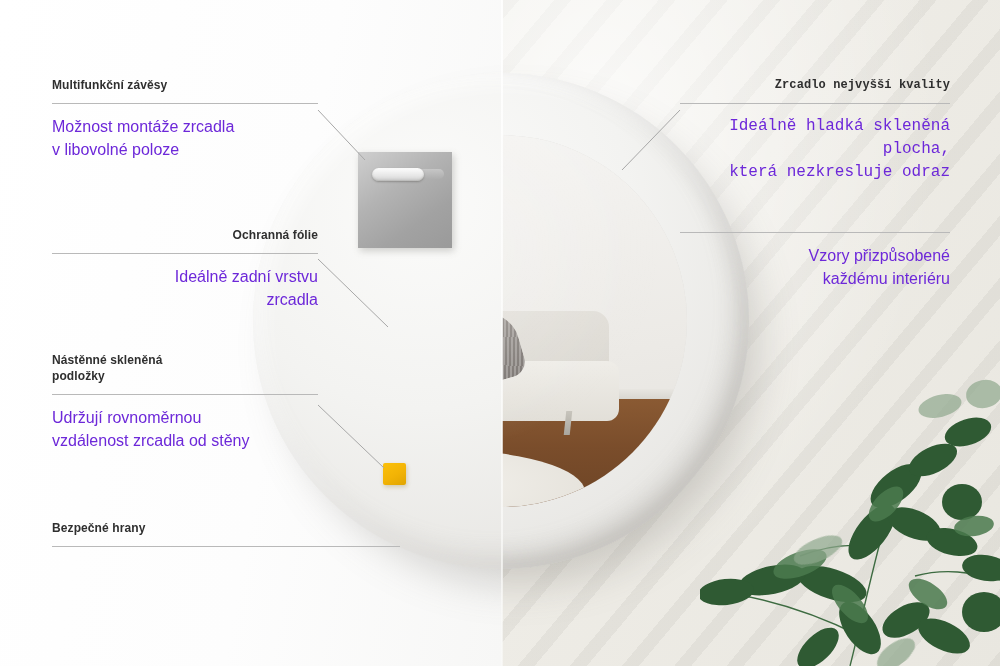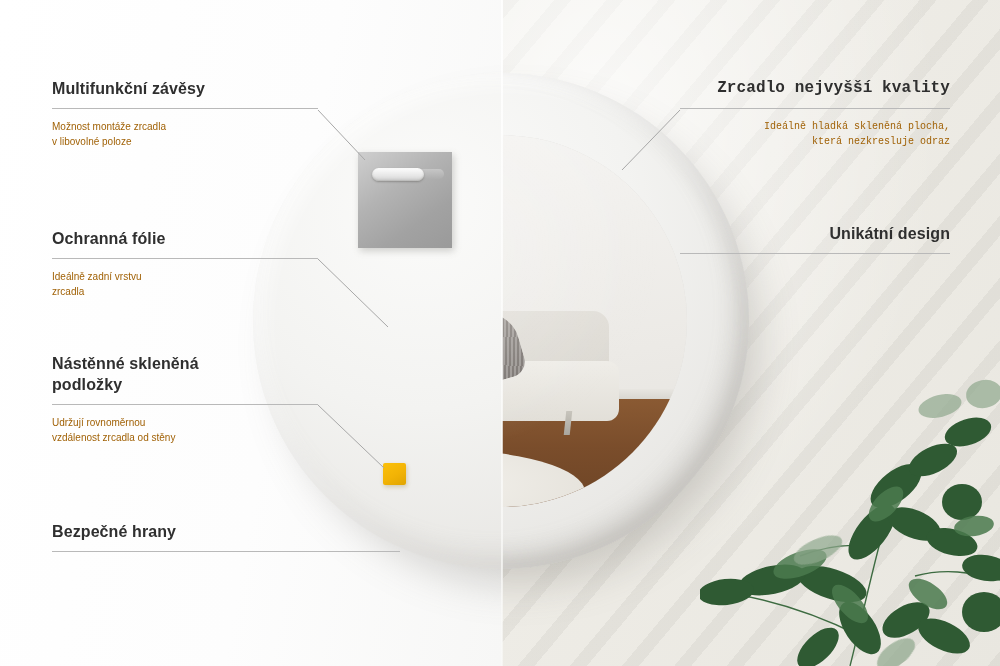--- a/index.html
+++ b/index.html
@@ -189,34 +189,34 @@
     border-radius:2px;
     box-shadow:1px 2px 4px rgba(140,110,20,0.28);
   }
 
   
   .leader { position:absolute; left:0; top:0; width:1000px; height:666px; pointer-events:none; }
 
   
   .callout { position:absolute; }
   .callout h3 {
-    font-size:16px; font-weight:bold; color:#2f2f2f; letter-spacing:.1px;
+    font-size:12px; font-weight:bold; color:#2f2f2f; letter-spacing:.1px;
     line-height:1.32; white-space:pre-line;
   }
   .callout .rule {
     height:1px; background:#b9b9b9; margin:9px 0 11px 0;
   }
   .callout p {
-    font-size:10px; color:#a16207; line-height:1.44; font-weight:400; white-space:pre-line;
+    font-size:16px; color:#6d28d9; line-height:1.44; font-weight:400; white-space:pre-line;
   }
   .c-left { text-align:left; }
   .c-right { text-align:right; }
 
   #c1 { left:52px; top:78px;  width:266px; }
-  #c2 { left:52px; top:228px; width:266px; }
+  #c2 { left:52px; top:228px; width:266px;text-align:right; }
   #c3 { left:52px; top:353px; width:266px; }
   #c4 { left:52px; top:521px; width:348px; }
   #c5 { left:680px; top:78px;  width:270px;font-family:Liberation Mono, monospace; }
   #c6 { left:680px; top:223px; width:270px; }
 
   
   .foliage { position:absolute; right:0; bottom:0; width:300px; height:330px; pointer-events:none; }
 </style>
 </head>
 <body>
@@ -309,22 +309,23 @@
   </div>
 
   <div class="callout c-right" id="c5">
     <h3>Zrcadlo nejvyšší kvality</h3>
     <div class="rule"></div>
     <p>Ideálně hladká skleněná plocha,
 která nezkresluje odraz</p>
   </div>
 
   <div class="callout c-right" id="c6">
-    <h3>Unikátní design</h3>
-    <div class="rule"></div>
+    <div class="rule"></div>
+    <p>Vzory přizpůsobené
+každému interiéru</p>
   </div>
 
   <svg class="foliage" viewBox="0 0 300 330">
     <g stroke="#3d6b41" stroke-width="1.4" fill="none">
       <path d="M150 330 C165 270 175 220 190 170"></path>
       <path d="M190 170 C205 140 230 120 262 104"></path>
       <path d="M160 300 C120 280 80 266 34 258"></path>
       <path d="M215 240 C245 232 270 236 300 244"></path>
       <path d="M176 212 C150 206 126 210 100 220"></path>
     </g>

